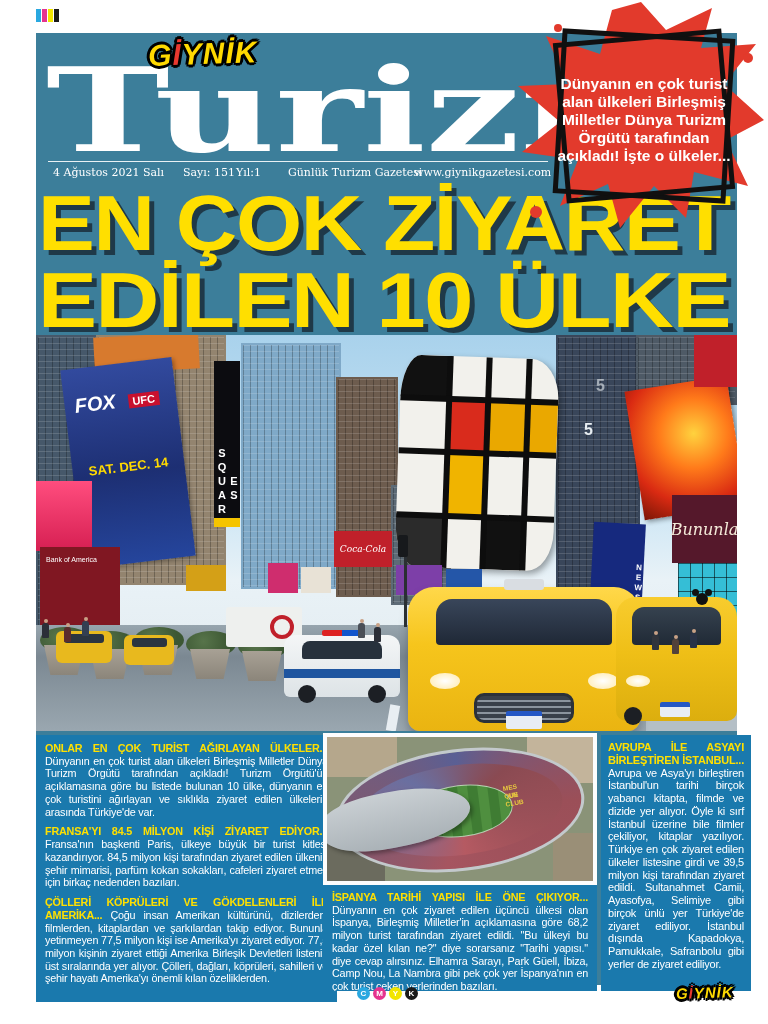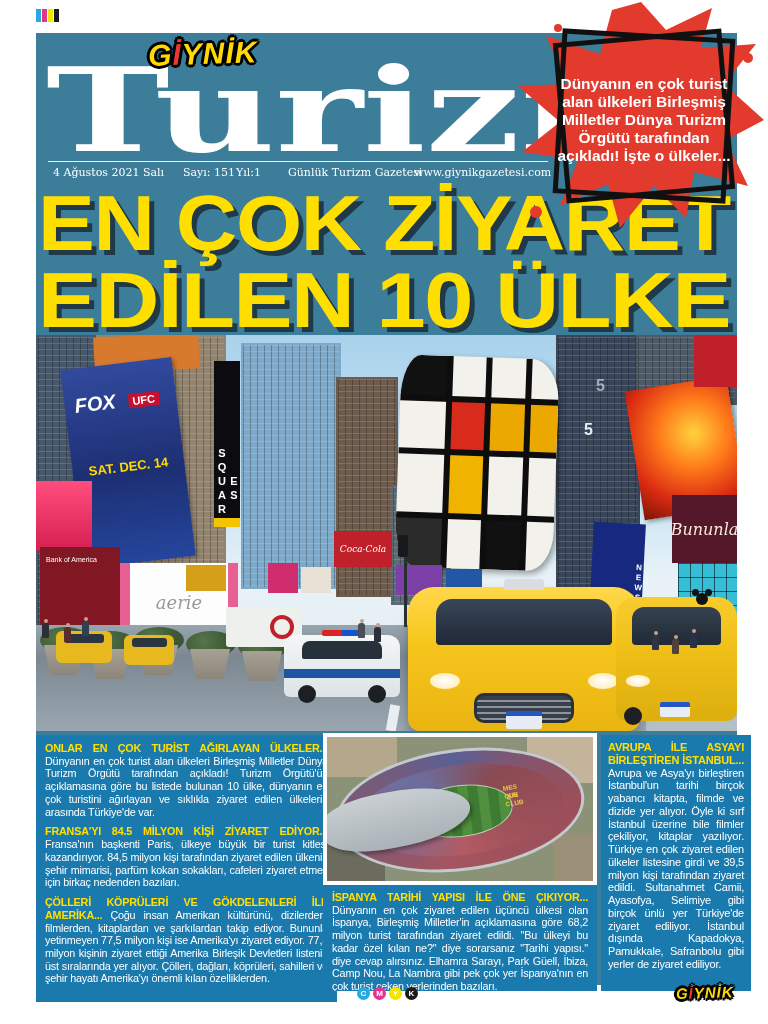--- a/index.html
+++ b/index.html
@@ -226,23 +226,20 @@
         <i style="left:0;top:44%;width:100%;height:6px;background:#0d0d0d"></i>
         <i style="left:0;top:74%;width:100%;height:6px;background:#0d0d0d"></i>
       </div>
 
       <div class="fiery"></div>
       <div style="left:658px;top:0;width:43px;height:52px;background:#c0202a"></div>
       <div style="left:0;top:146px;width:56px;height:70px;background:linear-gradient(#ff4d7e,#d61f52)"></div>
       <div class="bank">
           <span>Bank of America</span>
         </div>
-      <div class="aerie">
-          <span>aerie</span>
-        </div>
       <div class="coca">
           <span>Coca-Cola</span>
         </div>
       <div class="newsies">
           <span>NEWSIES</span>
         </div>
       <div class="disneysign">
           <span>Bununla</span>
         </div>
       <div class="cyanwall">

